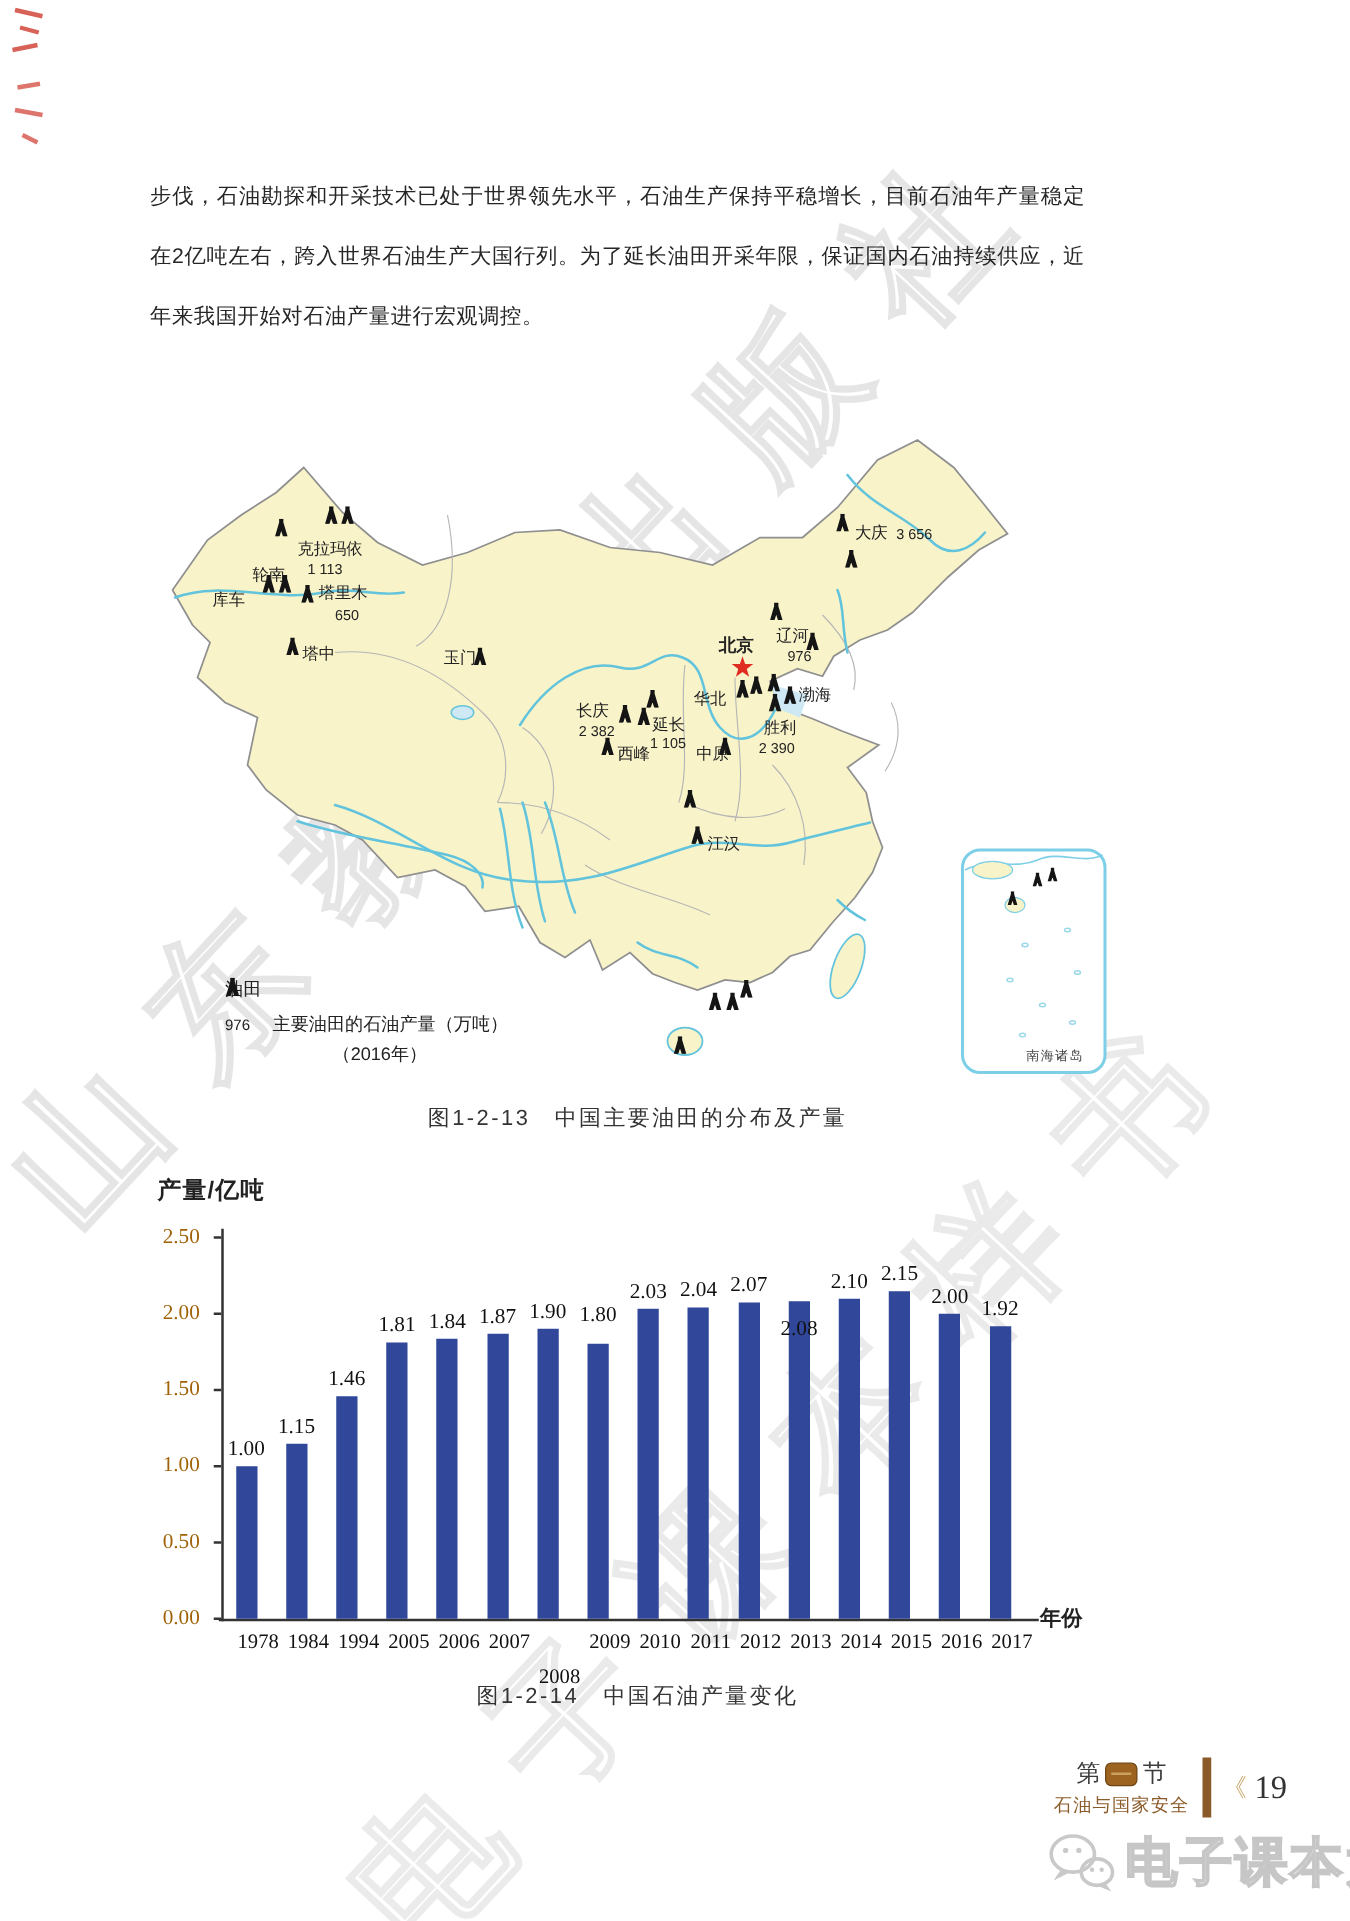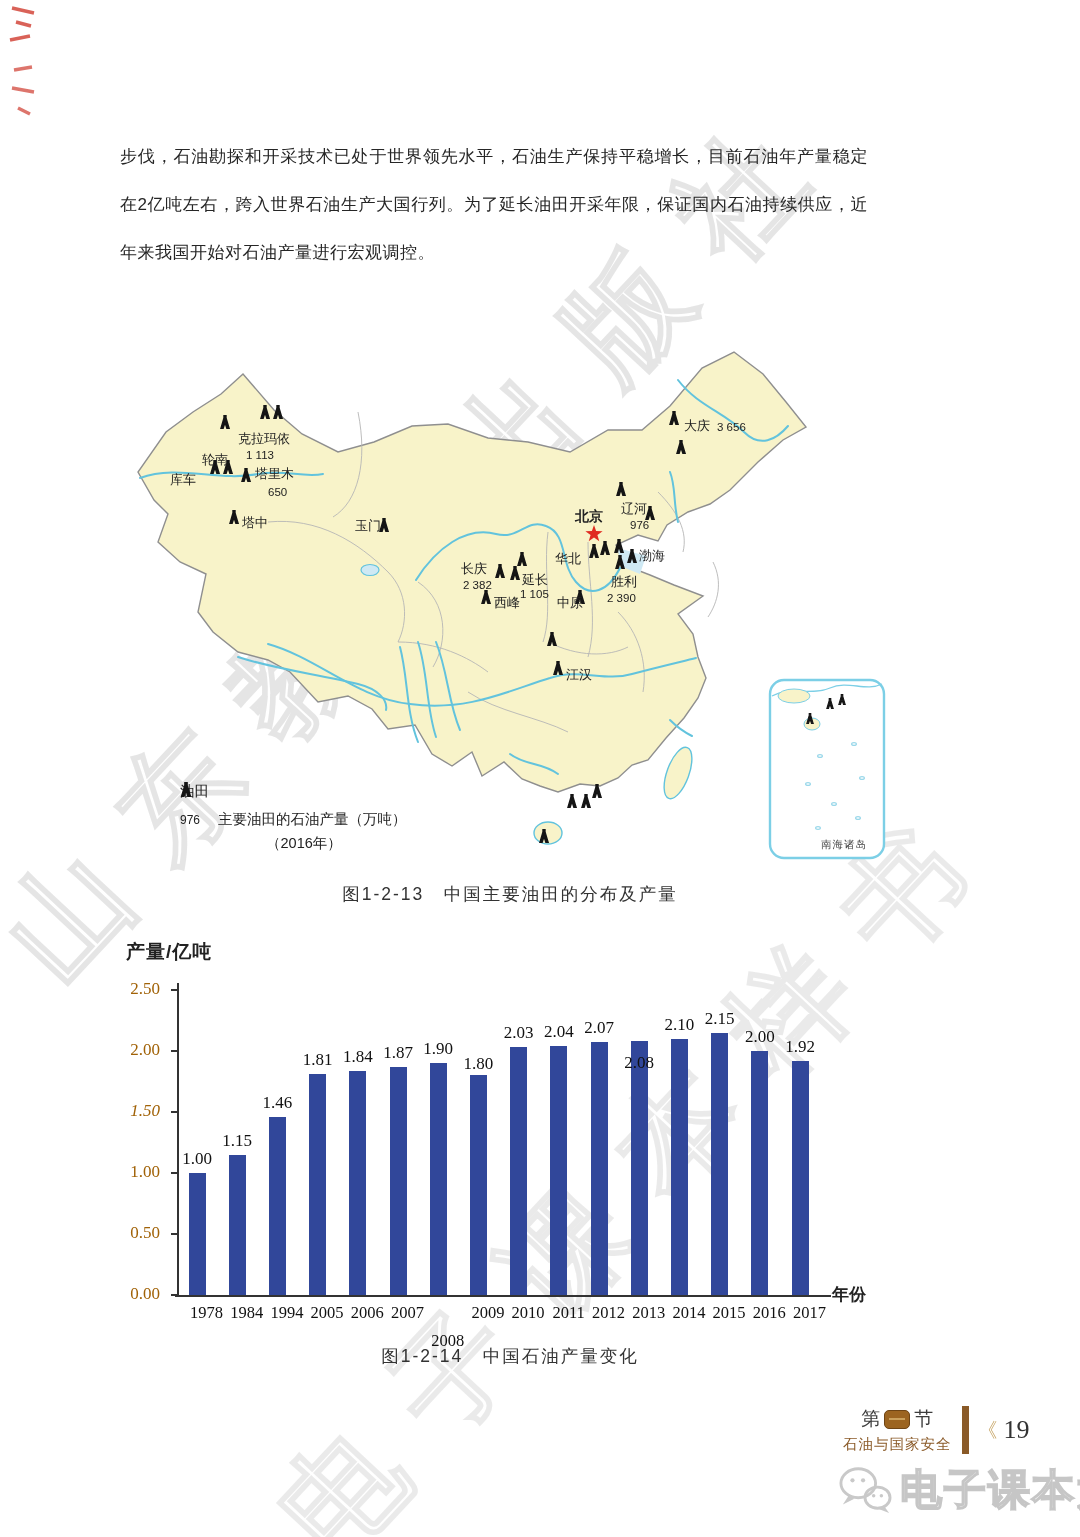--- a/index.html
+++ b/index.html
@@ -247,21 +247,21 @@
   <div class="chart-ylabel">产量/亿吨</div>
   <div class="y-axis"></div>
   <div class="x-axis"></div>
   <div id="chart-plot">
       <div class="ytick-label" style="left: 2px; top: 349px;">0.00</div>
       <div class="tick-mark" style="left: 51px; top: 359px;"></div>
       <div class="ytick-label" style="left: 2px; top: 288px;">0.50</div>
       <div class="tick-mark" style="left: 51px; top: 298px;"></div>
       <div class="ytick-label" style="left: 2px; top: 227px;">1.00</div>
       <div class="tick-mark" style="left: 51px; top: 237px;"></div>
-      <div class="ytick-label" style="left: 2px; top: 166px; font-style: italic;">1.50</div>
+      <div class="ytick-label" style="left: 2px; top: 166px;">1.50</div>
       <div class="tick-mark" style="left: 51px; top: 176px;"></div>
       <div class="ytick-label" style="left: 2px; top: 105px;">2.00</div>
       <div class="tick-mark" style="left: 51px; top: 115px;"></div>
       <div class="ytick-label" style="left: 2px; top: 44px;">2.50</div>
       <div class="tick-mark" style="left: 51px; top: 54px;"></div>
       <div class="bar" style="left: 68.5px; top: 238px; height: 122px; background: rgb(49, 71, 154);"></div>
       <div class="bar-value" style="left: 51px; top: 214px;">1.00</div>
       <div class="xtick-label" style="left: 51px; top: 368px;">1978</div>
       <div class="bar" style="left: 108.7px; top: 219.7px; height: 140.3px; background: rgb(49, 71, 154);"></div>
       <div class="bar-value" style="left: 91.2px; top: 195.7px;">1.15</div>
@@ -275,21 +275,21 @@
       <div class="bar" style="left: 229.3px; top: 135.52px; height: 224.48px; background: rgb(49, 71, 154);"></div>
       <div class="bar-value" style="left: 211.8px; top: 111.52px;">1.84</div>
       <div class="xtick-label" style="left: 211.8px; top: 368px;">2006</div>
       <div class="bar" style="left: 269.5px; top: 131.86px; height: 228.14px; background: rgb(49, 71, 154);"></div>
       <div class="bar-value" style="left: 252px; top: 107.86px;">1.87</div>
       <div class="xtick-label" style="left: 252px; top: 368px;">2007</div>
       <div class="bar" style="left: 309.7px; top: 128.2px; height: 231.8px; background: rgb(49, 71, 154);"></div>
       <div class="bar-value" style="left: 292.2px; top: 104.2px;">1.90</div>
       <div class="xtick-label" style="left: 292.2px; top: 368px; margin-top: 28px;">2008</div>
       <div class="bar" style="left: 349.9px; top: 140.4px; height: 219.6px; background: rgb(49, 71, 154);"></div>
-      <div class="bar-value" style="left: 332.4px; top: 119px;">1.80</div>
+      <div class="bar-value" style="left: 332.4px; top: 107px;">1.80</div>
       <div class="xtick-label" style="left: 332.4px; top: 368px;">2009</div>
       <div class="bar" style="left: 390.1px; top: 112.34px; height: 247.66px; background: rgb(49, 71, 154);"></div>
       <div class="bar-value" style="left: 372.6px; top: 88.34px;">2.03</div>
       <div class="xtick-label" style="left: 372.6px; top: 368px;">2010</div>
       <div class="bar" style="left: 430.3px; top: 111.12px; height: 248.88px; background: rgb(49, 71, 154);"></div>
       <div class="bar-value" style="left: 412.8px; top: 87.12px;">2.04</div>
       <div class="xtick-label" style="left: 412.8px; top: 368px;">2011</div>
       <div class="bar" style="left: 470.5px; top: 107.46px; height: 252.54px; background: rgb(49, 71, 154);"></div>
       <div class="bar-value" style="left: 453px; top: 83.46px;">2.07</div>
       <div class="xtick-label" style="left: 453px; top: 368px;">2012</div>

